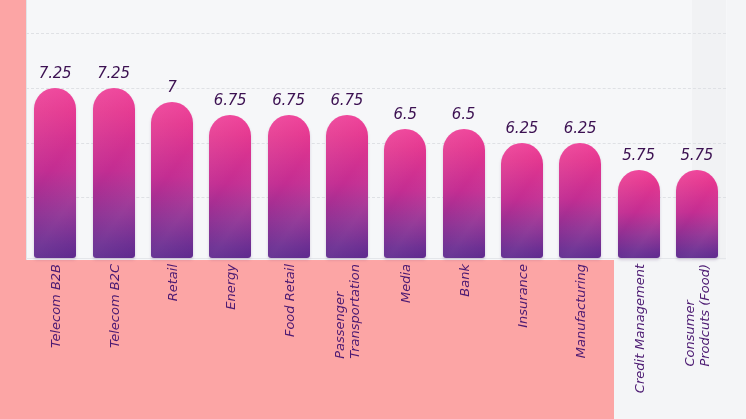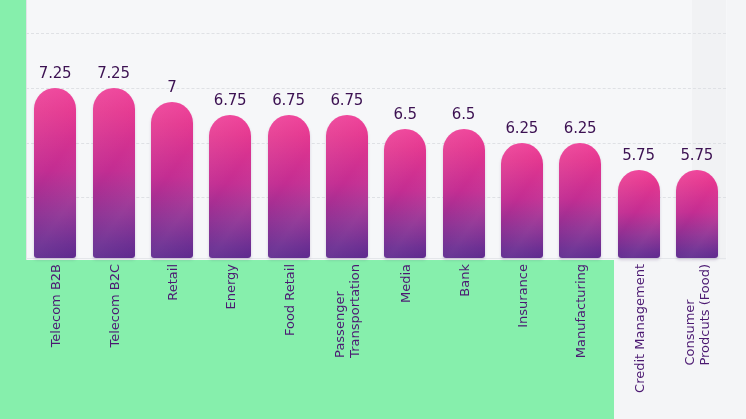--- a/index.html
+++ b/index.html
@@ -13,21 +13,22 @@
     font-family: "DejaVu Sans", sans-serif;
     overflow: hidden;
     position: relative;
   }
 
   #chart-root {
     position: absolute;
     left: 0; top: 0;
     width: 614px;
     height: 419px;
-    background: #86efac;
+    background: #fca5a5;
+    font-style: italic;
   }
 
   
   .plot-panel {
     position: absolute;
     left: 26px;
     top: 0px;
     width: 700px;
     height: 260px;
     background: #f6f7f9;

